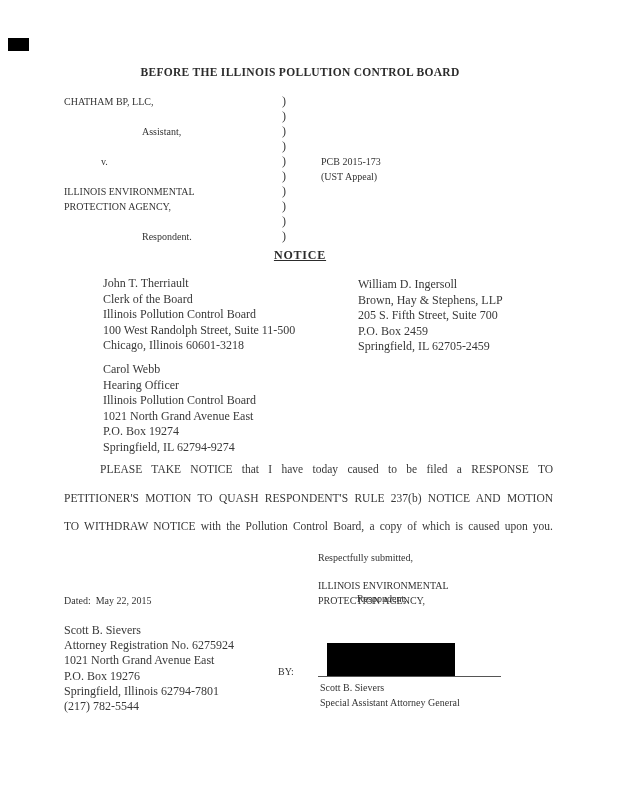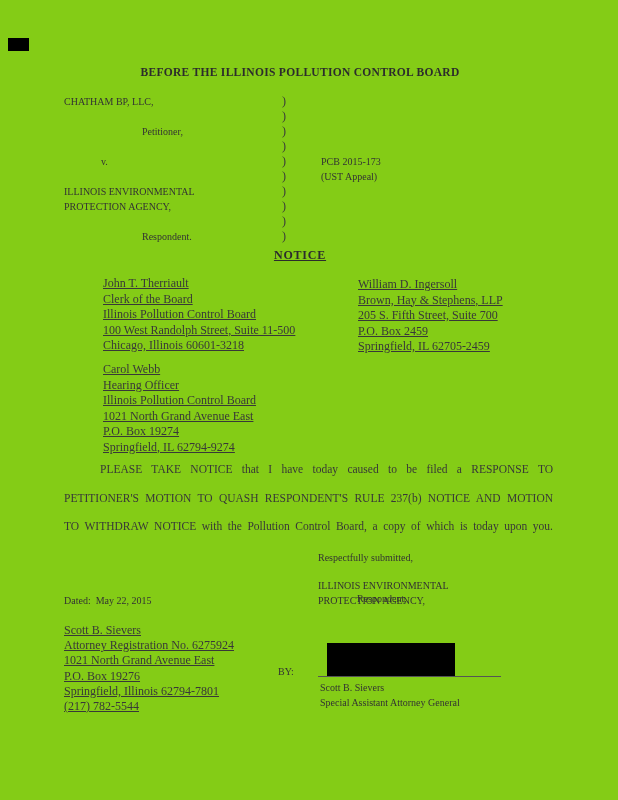--- a/index.html
+++ b/index.html
@@ -1,20 +1,20 @@
 <!DOCTYPE html>
 <html><head>
 <meta charset="utf-8">
 <style>
   html, body { margin: 0; padding: 0; background: #e8e8e8; }
   .page {
     position: relative;
     width: 618px;
     height: 800px;
-    background: #84cc16;
+    background: #ffffff;
     font-family: "Liberation Serif", "DejaVu Serif", serif;
     color: #333333;
     overflow: hidden;
   }
   .abs { position: absolute; white-space: nowrap; }
   .t12 { font-size: 10px; }
   .title {
     position: absolute;
     top: 66px; left: 0; right: 18px;
     text-align: center;
@@ -35,21 +35,21 @@
     color: #2c2c2c;
   }
   .paren-col {
     position: absolute;
     left: 282px; top: 94px;
     font-size: 12px;
     line-height: 15px;
     color: #3a3a3a;
   }
   .addr { position: absolute; font-size: 12px; line-height: 15.5px; color: #383838; }
-  .addr div { white-space: nowrap; text-decoration: underline; }
+  .addr div { white-space: nowrap; }
   .para {
     position: absolute;
     left: 64px; top: 463px;
     width: 489px;
     font-size: 11.5px;
     color: #383838;
   }
   .para .pline {
     height: 28.5px;
     text-align: justify;
@@ -80,21 +80,21 @@
 </head>
 <body>
 
 <div class="page">
 
   <div class="artifact-mark"></div>
 
   <div class="title">BEFORE THE ILLINOIS POLLUTION CONTROL BOARD</div>
 
   <div class="abs t12" style="top:96px;left:64px">CHATHAM BP, LLC,</div>
-  <div class="abs t12" style="top:126px;left:142px">Petitioner,</div>
+  <div class="abs t12" style="top:126px;left:142px">Assistant,</div>
   <div class="abs t12" style="top:156px;left:101px">v.</div>
   <div class="abs t12" style="top:186px;left:64px">ILLINOIS ENVIRONMENTAL</div>
   <div class="abs t12" style="top:201px;left:64px">PROTECTION AGENCY,</div>
   <div class="abs t12" style="top:231px;left:142px">Respondent.</div>
 
   <div class="paren-col">
     <div>)</div>
     <div>)</div>
     <div>)</div>
     <div>)</div>
@@ -132,21 +132,21 @@
     <div>Hearing Officer</div>
     <div>Illinois Pollution Control Board</div>
     <div>1021 North Grand Avenue East</div>
     <div>P.O. Box 19274</div>
     <div>Springfield, IL 62794-9274</div>
   </div>
 
   <div class="para">
     <div class="pline indent">PLEASE TAKE NOTICE that I have today caused to be filed a RESPONSE TO</div>
     <div class="pline">PETITIONER'S MOTION TO QUASH RESPONDENT'S RULE 237(b) NOTICE AND MOTION</div>
-    <div class="pline">TO WITHDRAW NOTICE with the Pollution Control Board, a copy of which is today upon you.</div>
+    <div class="pline">TO WITHDRAW NOTICE with the Pollution Control Board, a copy of which is caused upon you.</div>
   </div>
 
   <div class="abs t12" style="top:552px;left:318px">Respectfully submitted,</div>
   <div class="abs t12" style="top:580px;left:318px">ILLINOIS ENVIRONMENTAL</div>
   <div class="abs t12" style="top:595px;left:318px">PROTECTION AGENCY,</div>
   <div class="abs t12" style="top:593px;left:357px">Respondent,</div>
   <div class="abs t12" style="top:666px;left:278px">BY:</div>
 
   <div class="sig-redaction"></div>
   <div class="sig-line"></div>

